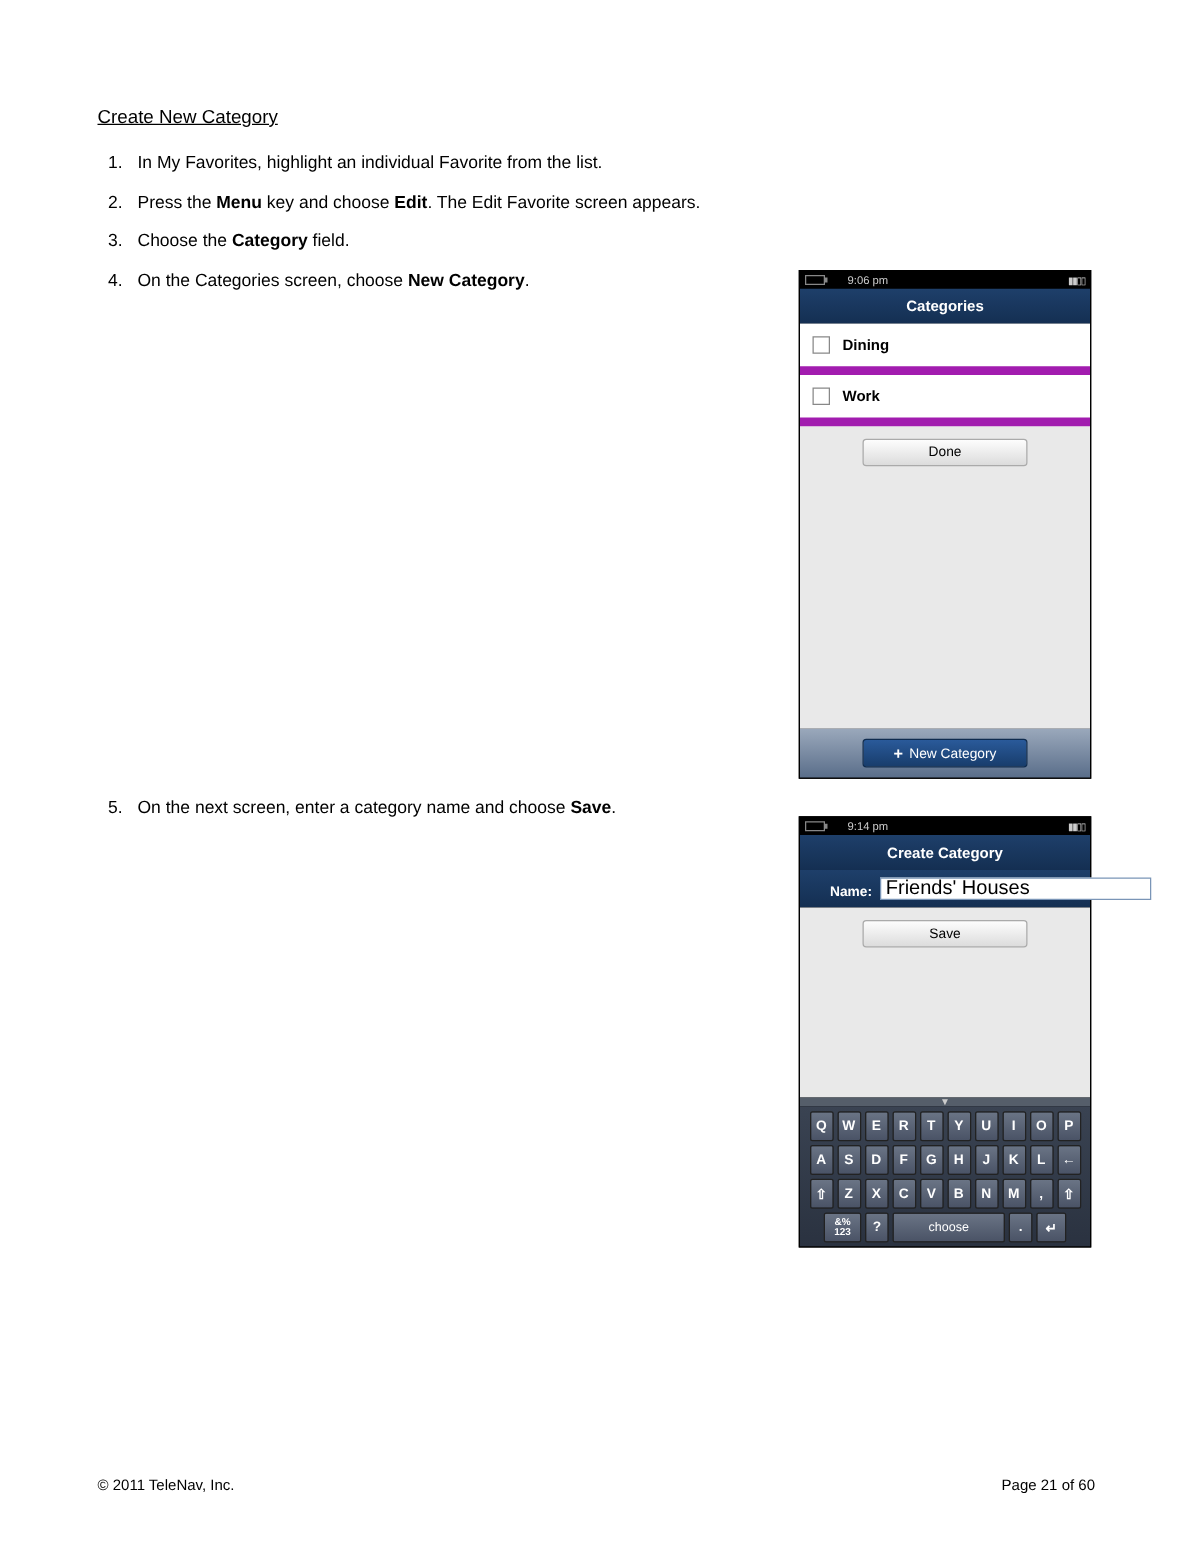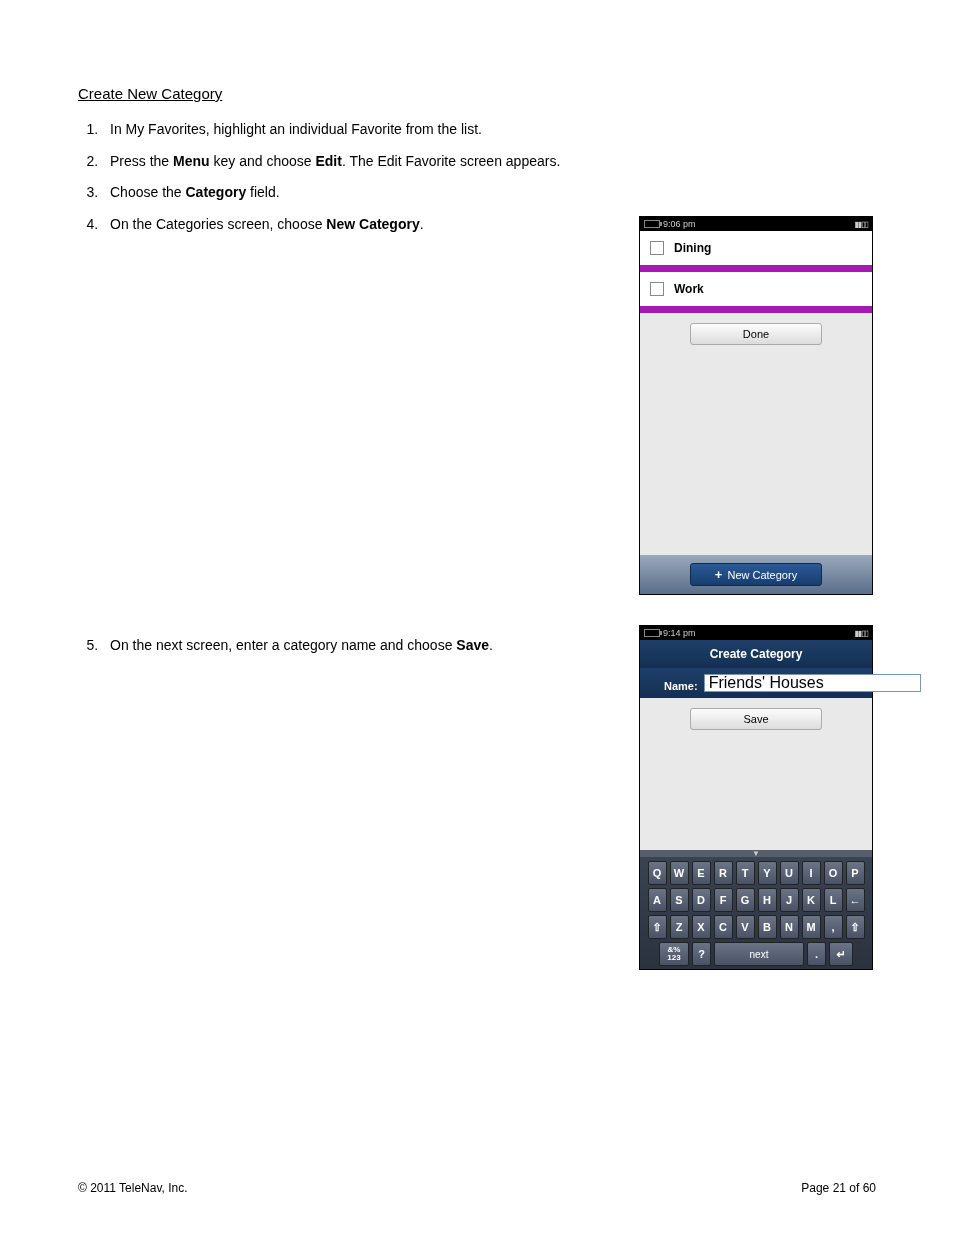--- a/index.html
+++ b/index.html
@@ -52,21 +52,21 @@
   .statusbar {
     height: 14px;
     background: #000;
     color: #ccc;
     font-size: 9px;
     padding: 0 4px;
     display: flex;
     align-items: center;
     justify-content: space-between;
   }
-  .statusbar .left { display: flex; align-items: center; gap: 3px; }
+  .statusbar .left { display: flex; align-items: center; gap: 18px; }
   .battery-icon { display: inline-block; width: 14px; height: 6px; border: 1px solid #888; position: relative; }
   .battery-icon::after { content: ""; position: absolute; right: -3px; top: 1px; width: 2px; height: 4px; background: #888; }
   .signal { font-size: 8px; letter-spacing: -1px; }
   .titlebar {
     background: linear-gradient(#1e3f6a, #142f52);
     color: #fff;
     font-weight: bold;
     font-size: 12px;
     text-align: center;
     padding: 7px 0;
@@ -209,20 +209,21 @@
   <div class="screens-wrap">
 
     <div class="phone">
       <div class="statusbar">
         <span class="left">
             <span class="battery-icon"></span>
             <span>9:06 pm</span>
           </span>
         <span class="signal">▮▮▯▯</span>
       </div>
+      <div class="titlebar">Categories</div>
       <div class="content-area">
         <div class="cat-row">
           <span class="checkbox"></span>
           <span class="cat-label">Dining</span>
         </div>
         <div class="cat-row">
           <span class="checkbox"></span>
           <span class="cat-label">Work</span>
         </div>
         <div class="btn-area">
@@ -291,21 +292,21 @@
           <span class="key">V</span>
           <span class="key">B</span>
           <span class="key">N</span>
           <span class="key">M</span>
           <span class="key">,</span>
           <span class="key">⇧</span>
         </div>
         <div class="kb-row">
           <span class="key sym">&amp;%<br>123</span>
           <span class="key punct">?</span>
-          <span class="key space">next</span>
+          <span class="key space">choose</span>
           <span class="key punct">.</span>
           <span class="key ret">↵</span>
         </div>
       </div>
     </div>
   </div>
 
   <div class="footer">
     <span>© 2011 TeleNav, Inc.</span>
     <span>Page 21 of 60</span>

